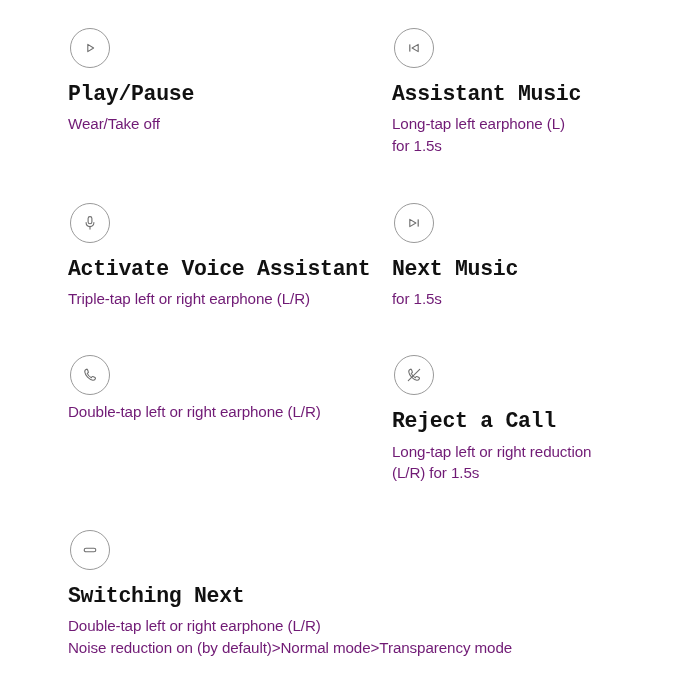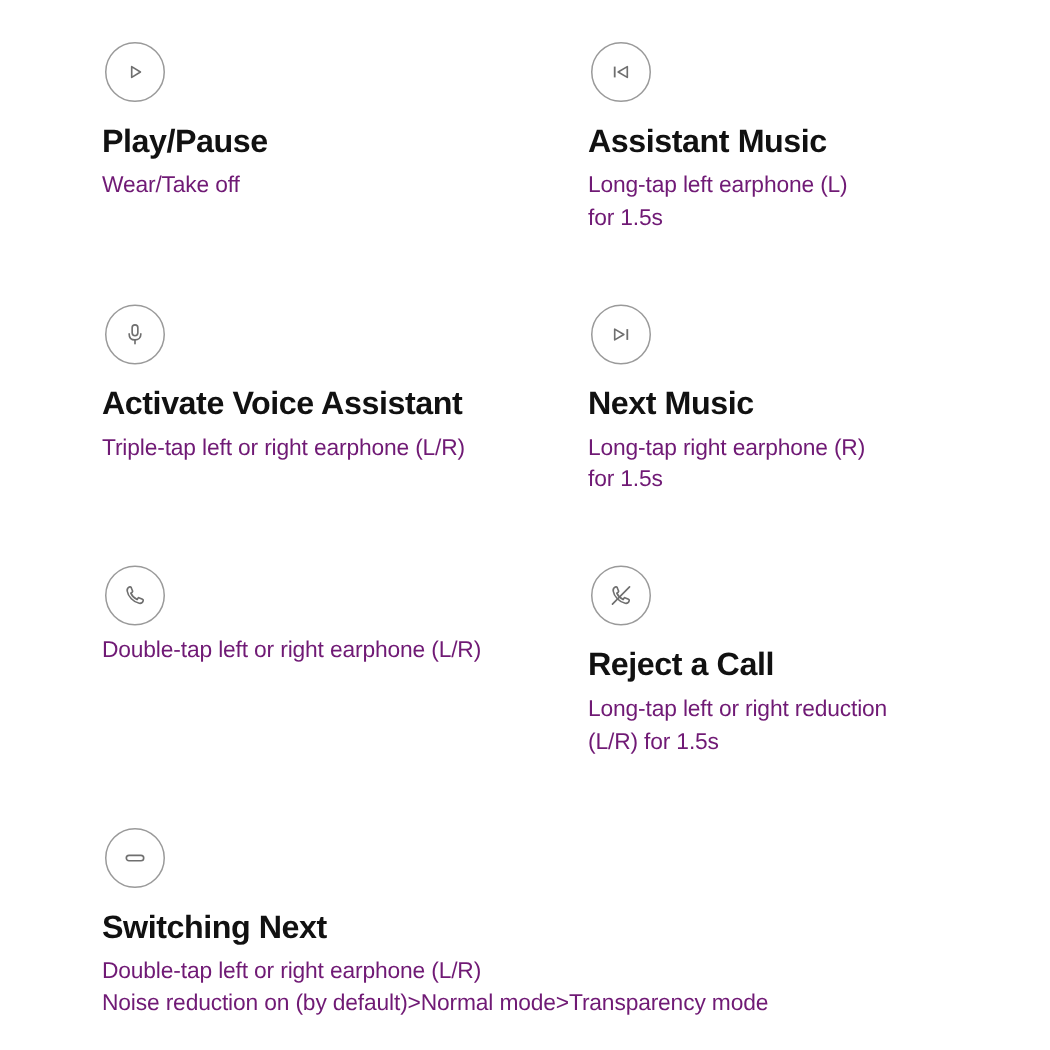--- a/index.html
+++ b/index.html
@@ -47,20 +47,21 @@
     display: block;
   }
   .feature-title {
     font-size: 21.5px;
     font-weight: bold;
     letter-spacing: -0.3px;
     color: #111111;
     margin-top: 14px;
     margin-bottom: 0;
     line-height: 1.18;
+    font-family: Liberation Mono, monospace;
   }
   .feature-desc {
     font-size: 15.2px;
     color: #701a75;
     line-height: 1.42;
     margin-top: 6px;
     letter-spacing: -0.1px;
   }
   .feature-desc .line {
     display: block;
@@ -124,21 +125,20 @@
 
     <div class="feature">
       <div class="icon-wrap">
         <svg width="16" height="14" viewBox="0 0 16 14" aria-hidden="true">
           <polygon points="3.8,3.4 3.8,10.6 9.9,7" fill="none" stroke="#6f6f6f" stroke-width="1.1" stroke-linejoin="round"></polygon>
           <rect x="11.6" y="3.4" width="1.2" height="7.2" fill="#6f6f6f"></rect>
         </svg>
       </div>
       <div class="feature-title">Next Music</div>
       <div class="feature-desc">
-        <span class="line">Long-tap right earphone (R)</span>
         <span class="line">for 1.5s</span>
       </div>
     </div>
 
     <div class="spacer-tall"></div>
 
     <div class="feature">
       <div class="icon-wrap">
         <svg width="18" height="18" viewBox="0 0 18 18" aria-hidden="true">
           <path d="M5.6 3.2 C4.4 3.6 3.6 4.6 3.8 6.0 C4.3 9.6 8.0 13.5 11.8 14.2 C13.2 14.4 14.2 13.6 14.5 12.4 C14.6 12.0 14.4 11.7 14.0 11.5 L12.0 10.6 C11.6 10.4 11.2 10.5 11.0 10.8 L10.4 11.7 C8.7 10.9 7.0 9.2 6.2 7.4 L7.1 6.8 C7.4 6.6 7.5 6.2 7.3 5.8 L6.5 3.8 C6.3 3.4 6.0 3.1 5.6 3.2 Z" fill="none" stroke="#6f6f6f" stroke-width="1.1" stroke-linejoin="round"></path>

